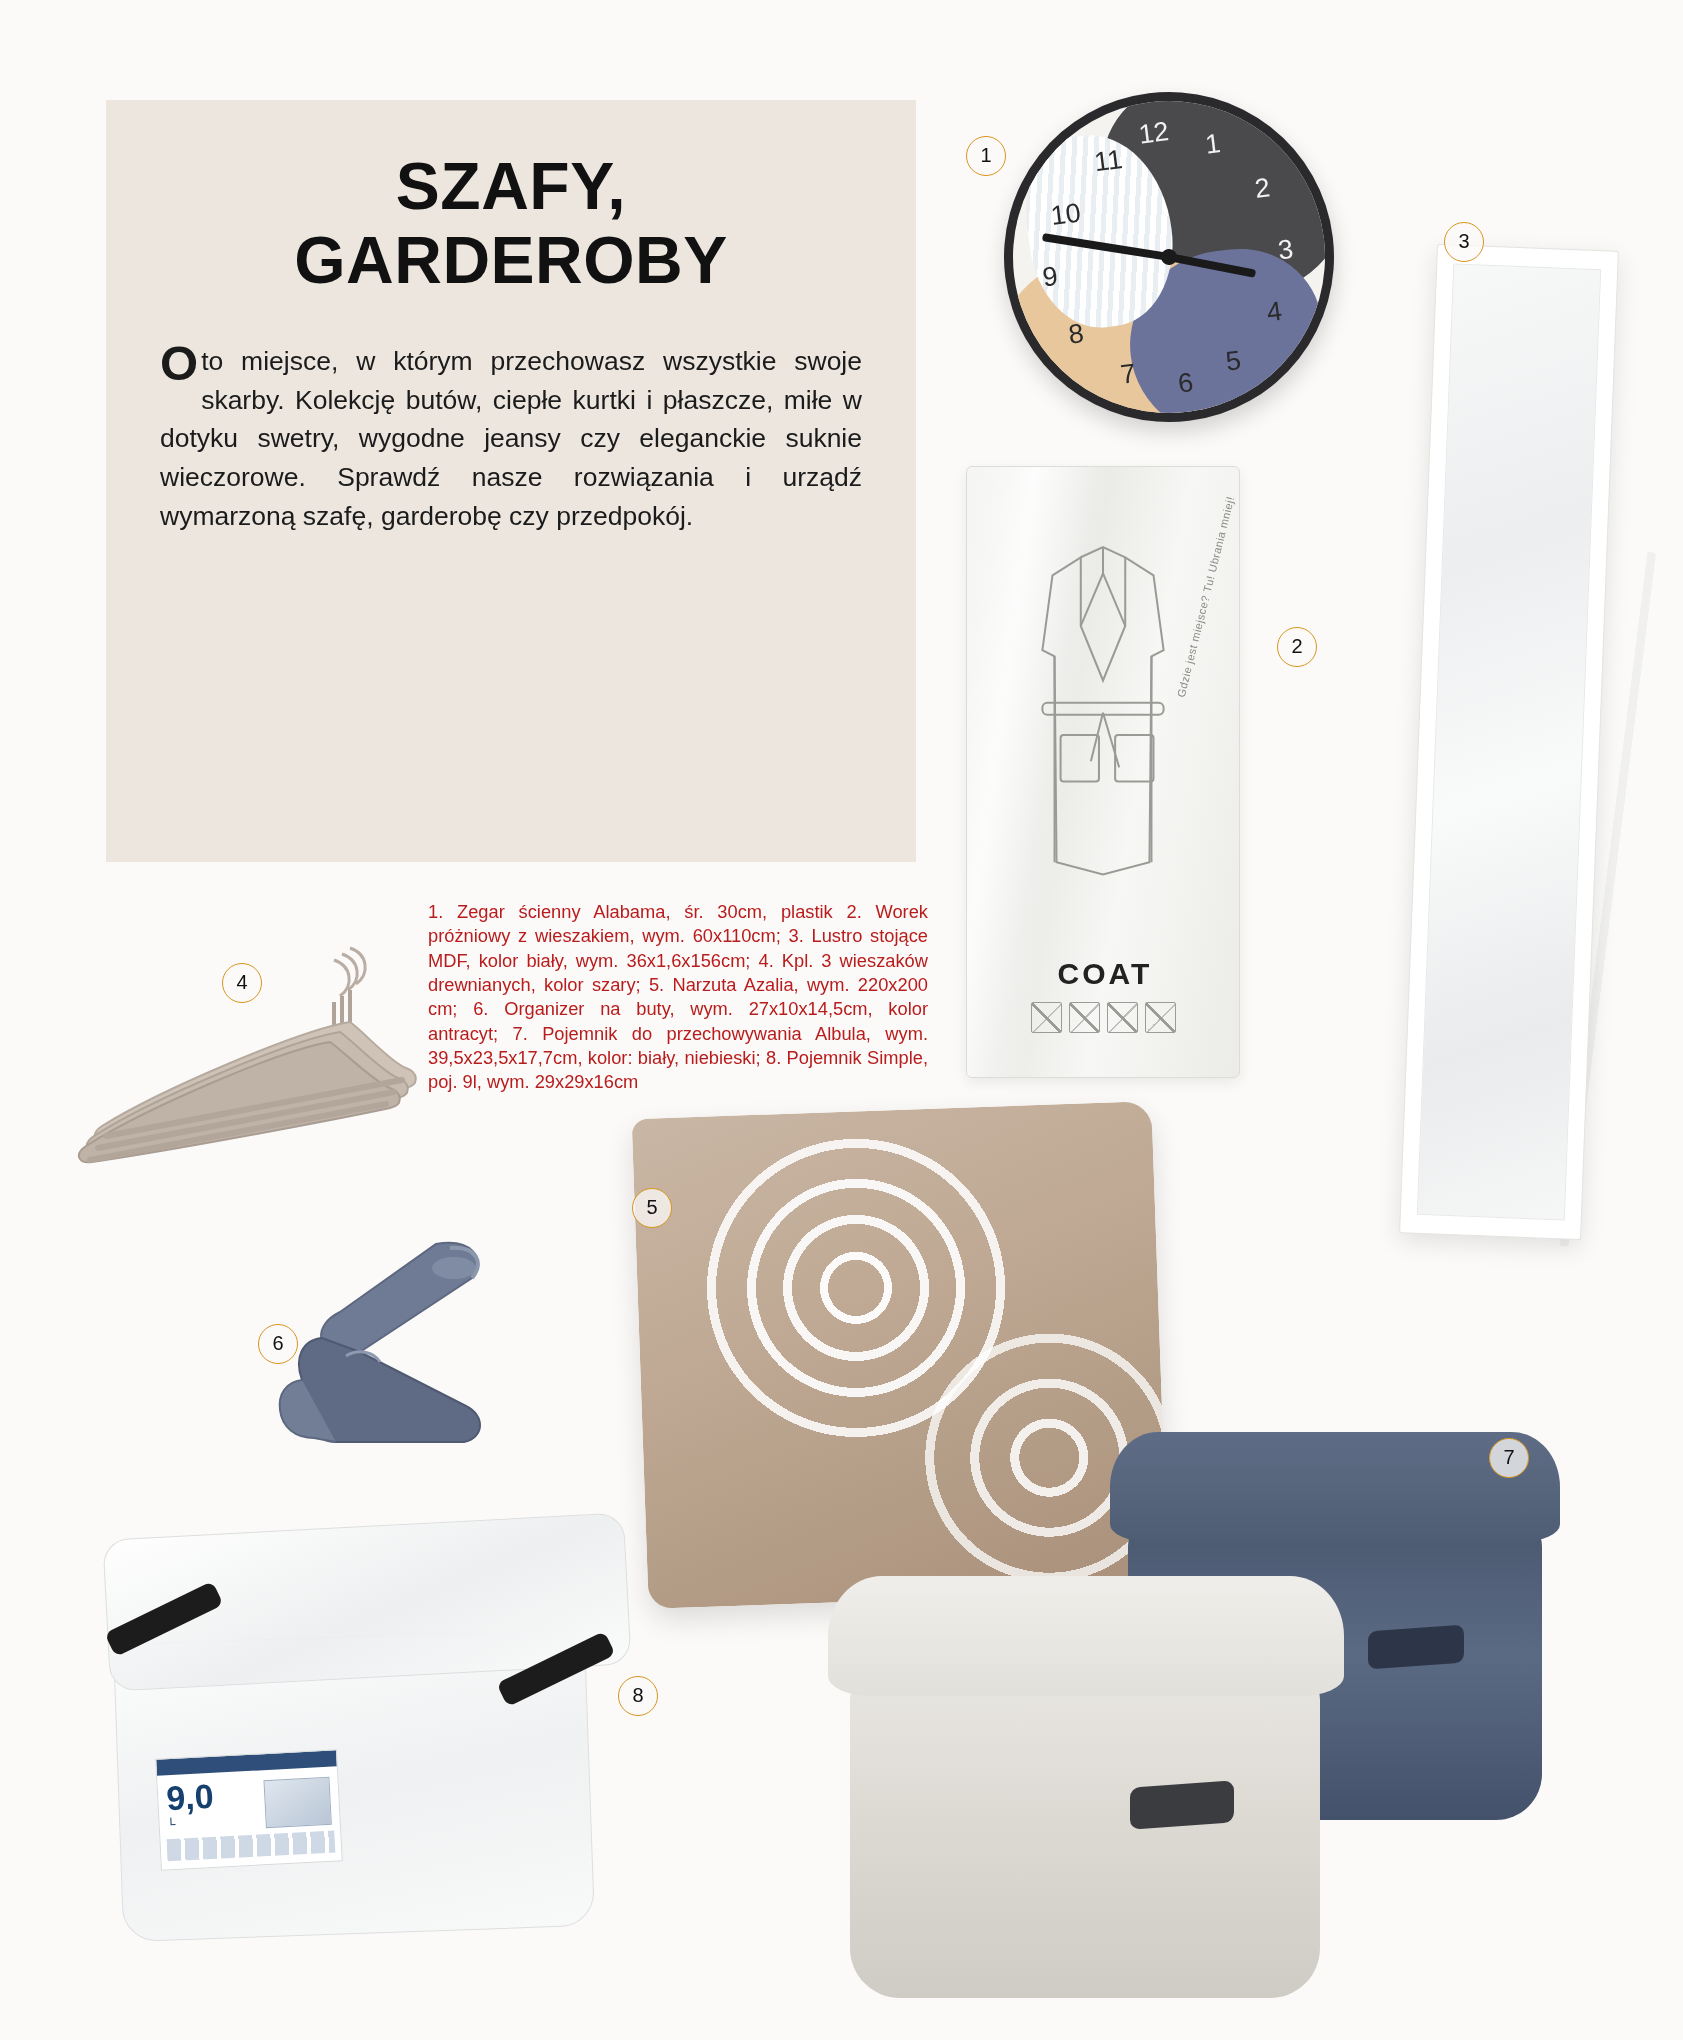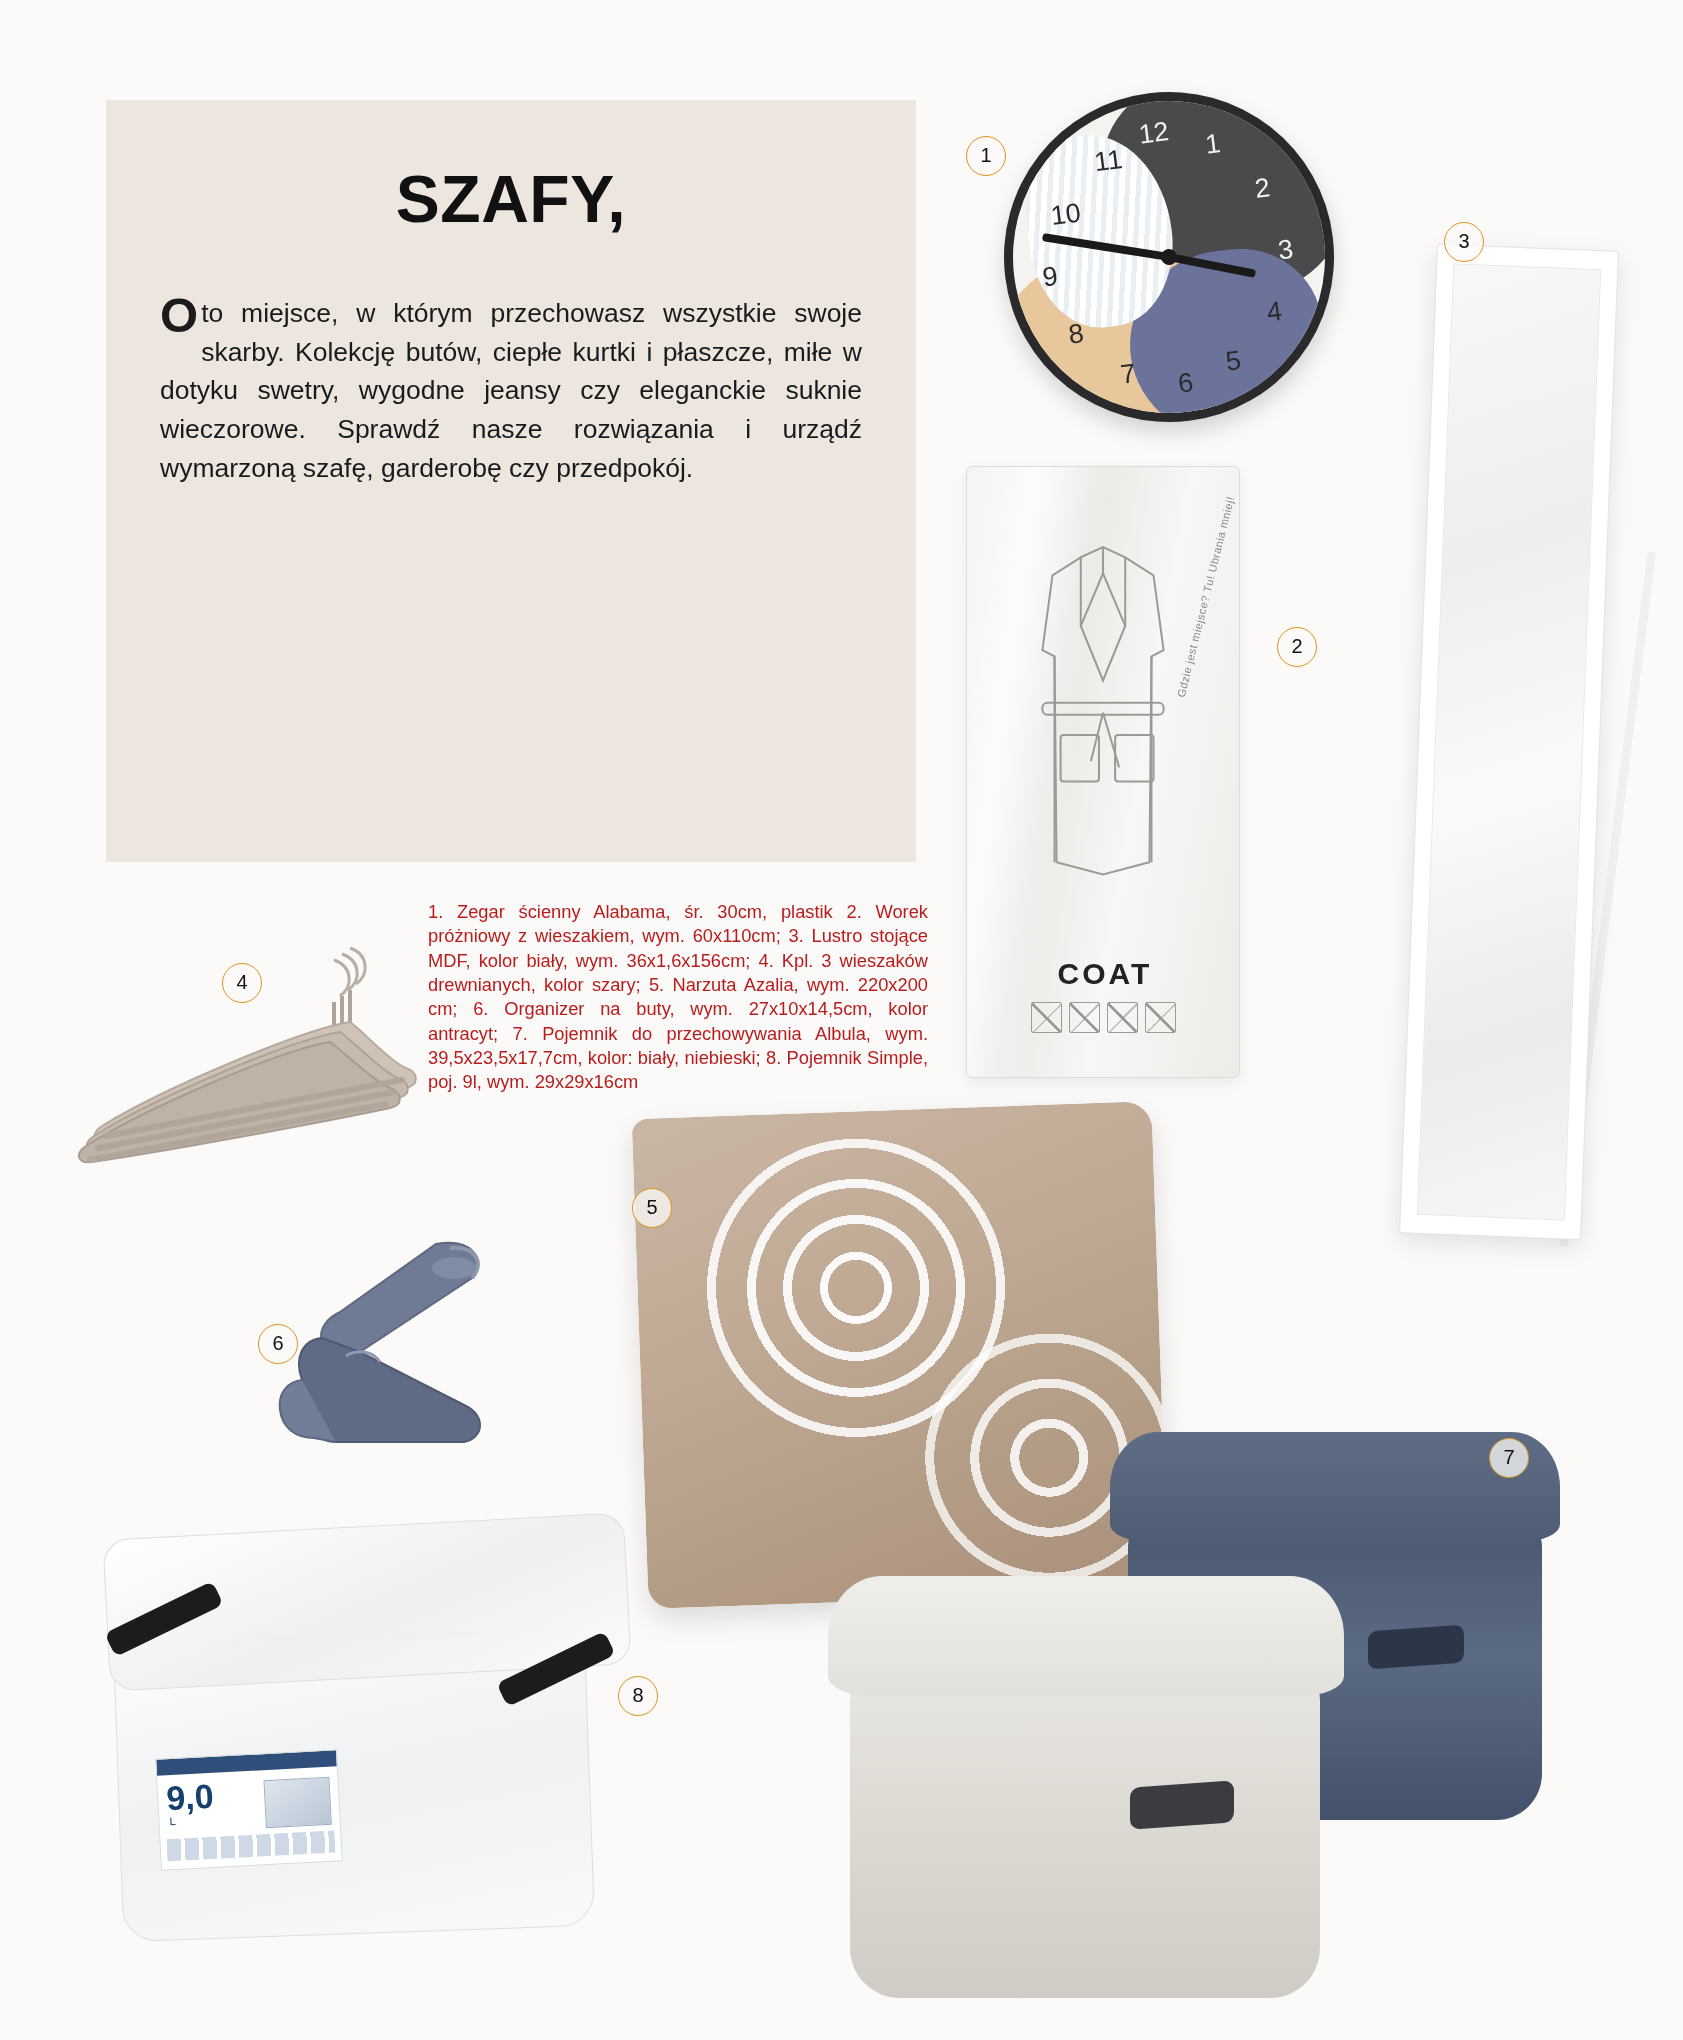--- a/index.html
+++ b/index.html
@@ -23,21 +23,21 @@
   
   .intro-card {
     position: absolute;
     left: 106px;
     top: 100px;
     width: 810px;
     height: 762px;
     background: #ece6df;
   }
   .intro-title {
-    margin: 13px;
+    margin: 0;
     padding: 50px 52px 0 52px;
     font-size: 66px;
     line-height: 1.12;
     font-weight: bold;
     letter-spacing: 0.5px;
     color: #111;
     text-align: center;
   }
   .intro-title .l1 { display: block; }
   .intro-title .l2 { display: block; }
@@ -473,20 +473,21 @@
   }
 </style>
 </head>
 <body>
 
 <div class="page">
 
   <div class="intro-card">
     <h1 class="intro-title">
       <span class="l1">SZAFY,</span>
+      <span class="l2">GARDEROBY</span>
     </h1>
     <p class="intro-body">
       <span class="dropcap">O</span><span>to miejsce, w którym przechowasz wszystkie swoje skarby. Kolekcję butów, ciepłe kurtki i płaszcze, miłe w dotyku swetry, wygodne jeansy czy eleganckie suknie wieczorowe. Sprawdź nasze rozwiązania i urządź wymarzoną szafę, garderobę czy przedpokój.</span>
     </p>
   </div>
 
   <div class="legend">
     <span>1. Zegar ścienny Alabama, śr. 30cm, plastik 2. Worek próżniowy z wieszakiem, wym. 60x110cm; 3. Lustro stojące MDF, kolor biały, wym. 36x1,6x156cm; 4. Kpl. 3 wieszaków drewnianych, kolor szary; 5. Narzuta Azalia, wym. 220x200 cm; 6. Organizer na buty, wym. 27x10x14,5cm, kolor antracyt; 7. Pojemnik do przechowywania Albula, wym. 39,5x23,5x17,7cm, kolor: biały, niebieski; 8. Pojemnik Simple, poj. 9l, wym. 29x29x16cm</span>
   </div>
 

